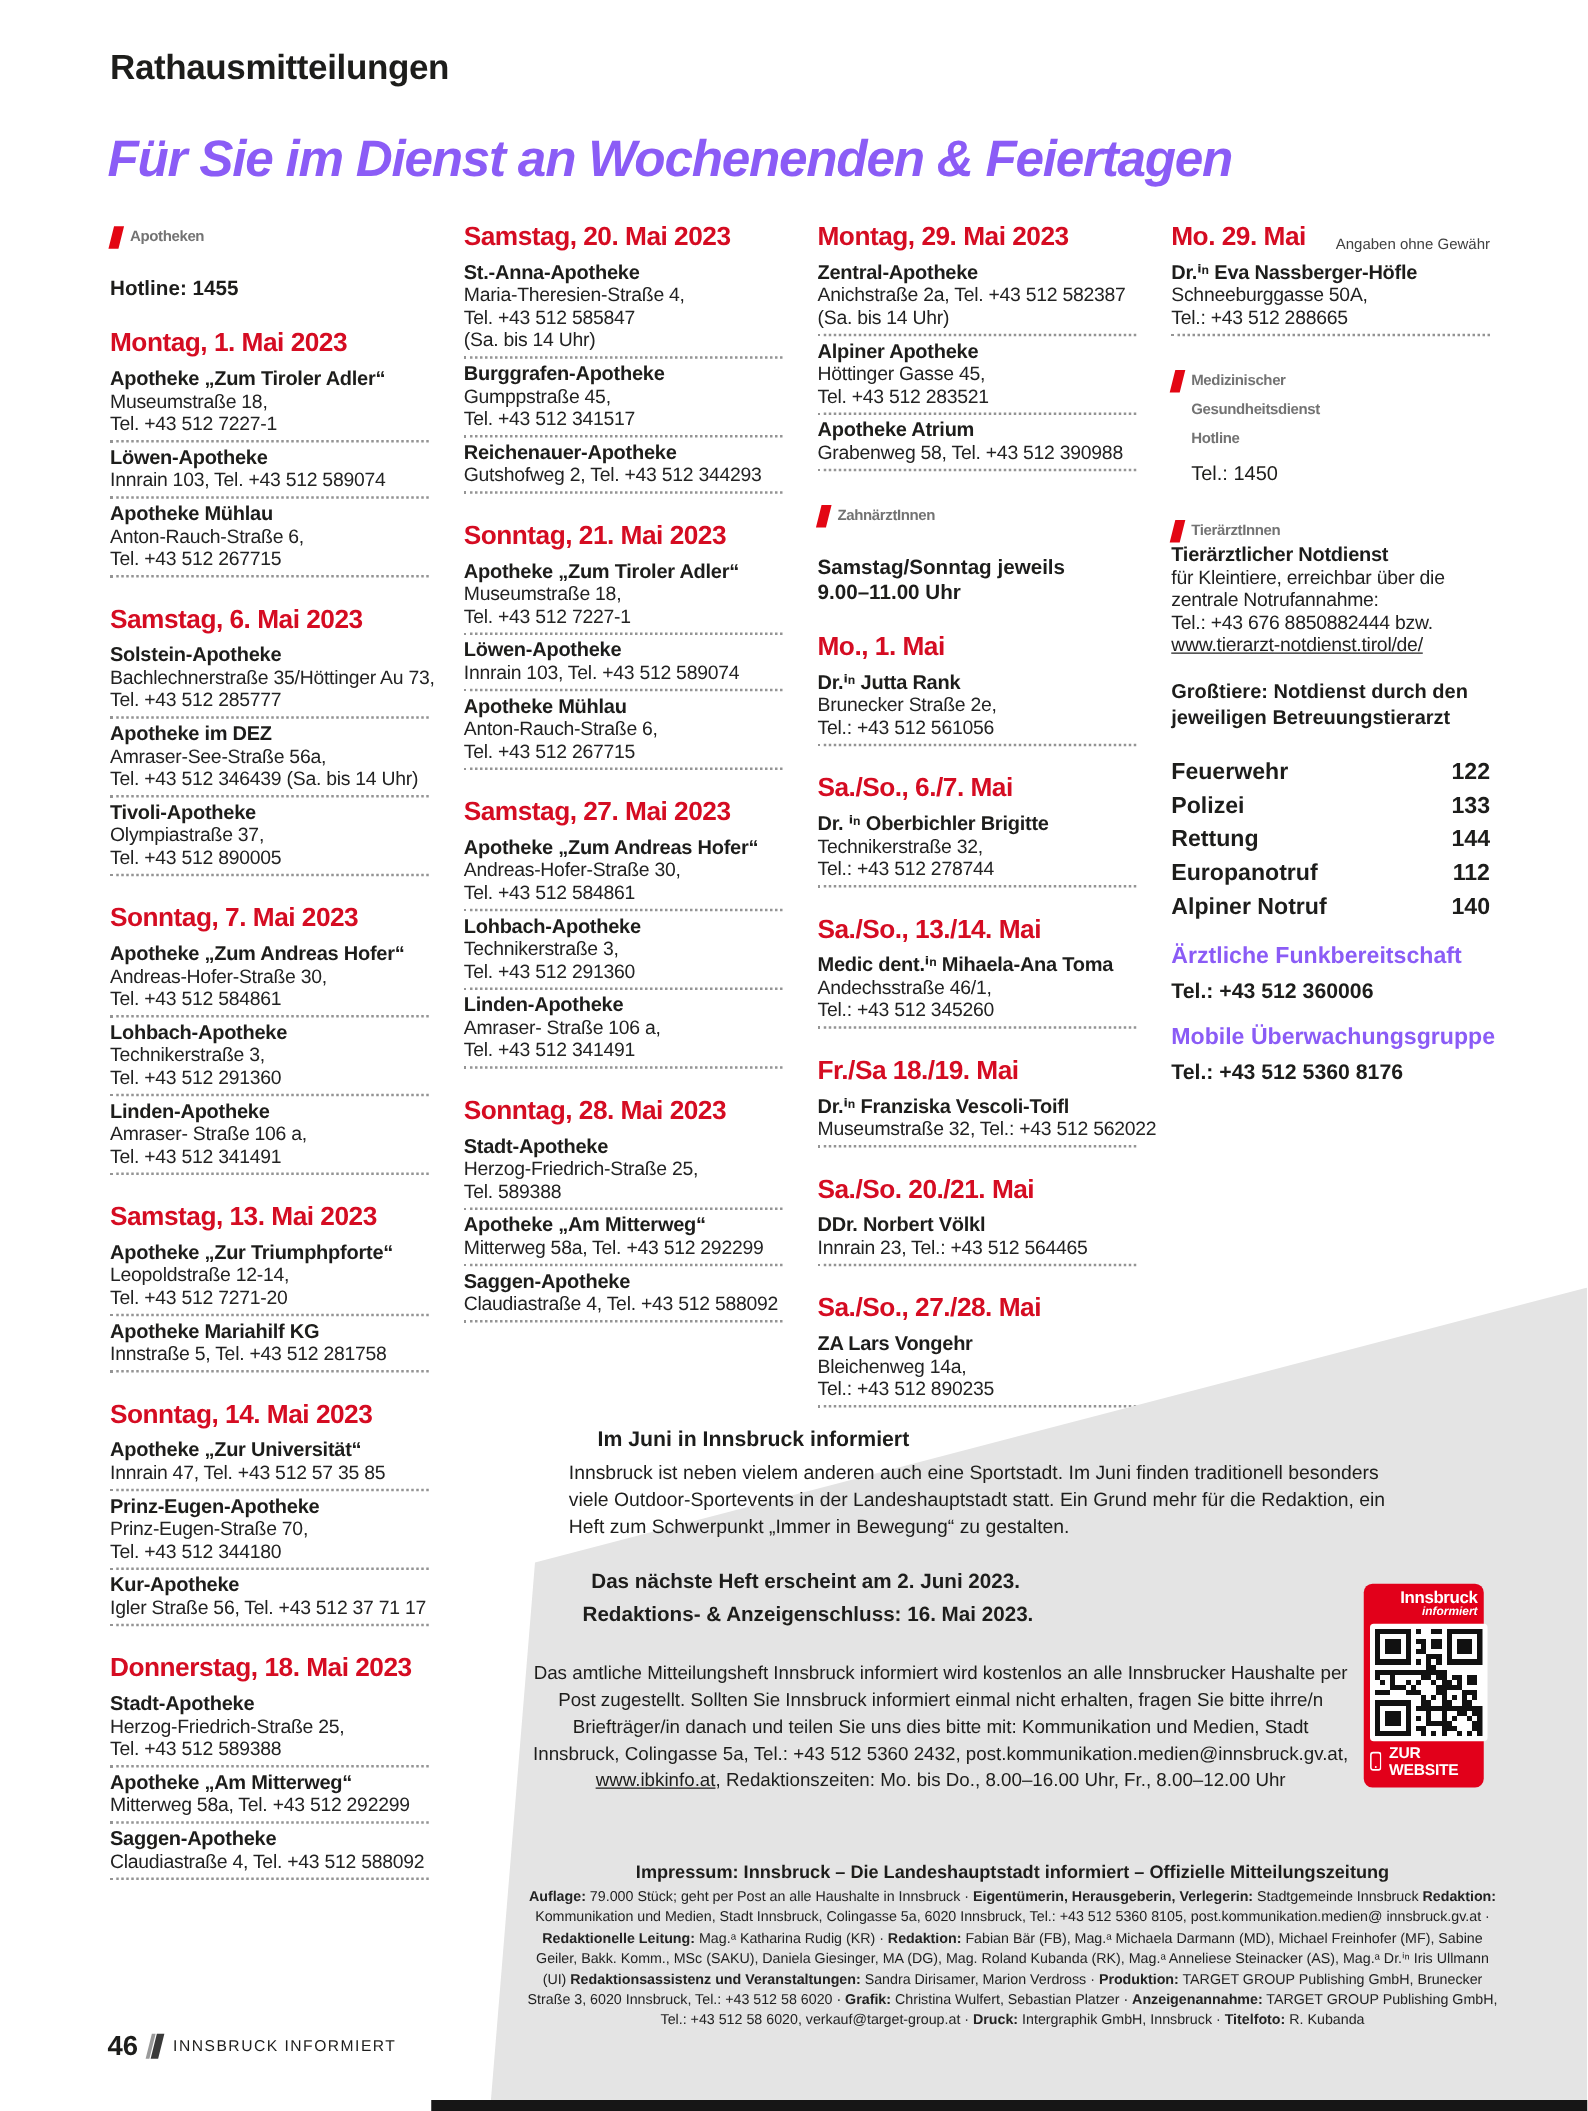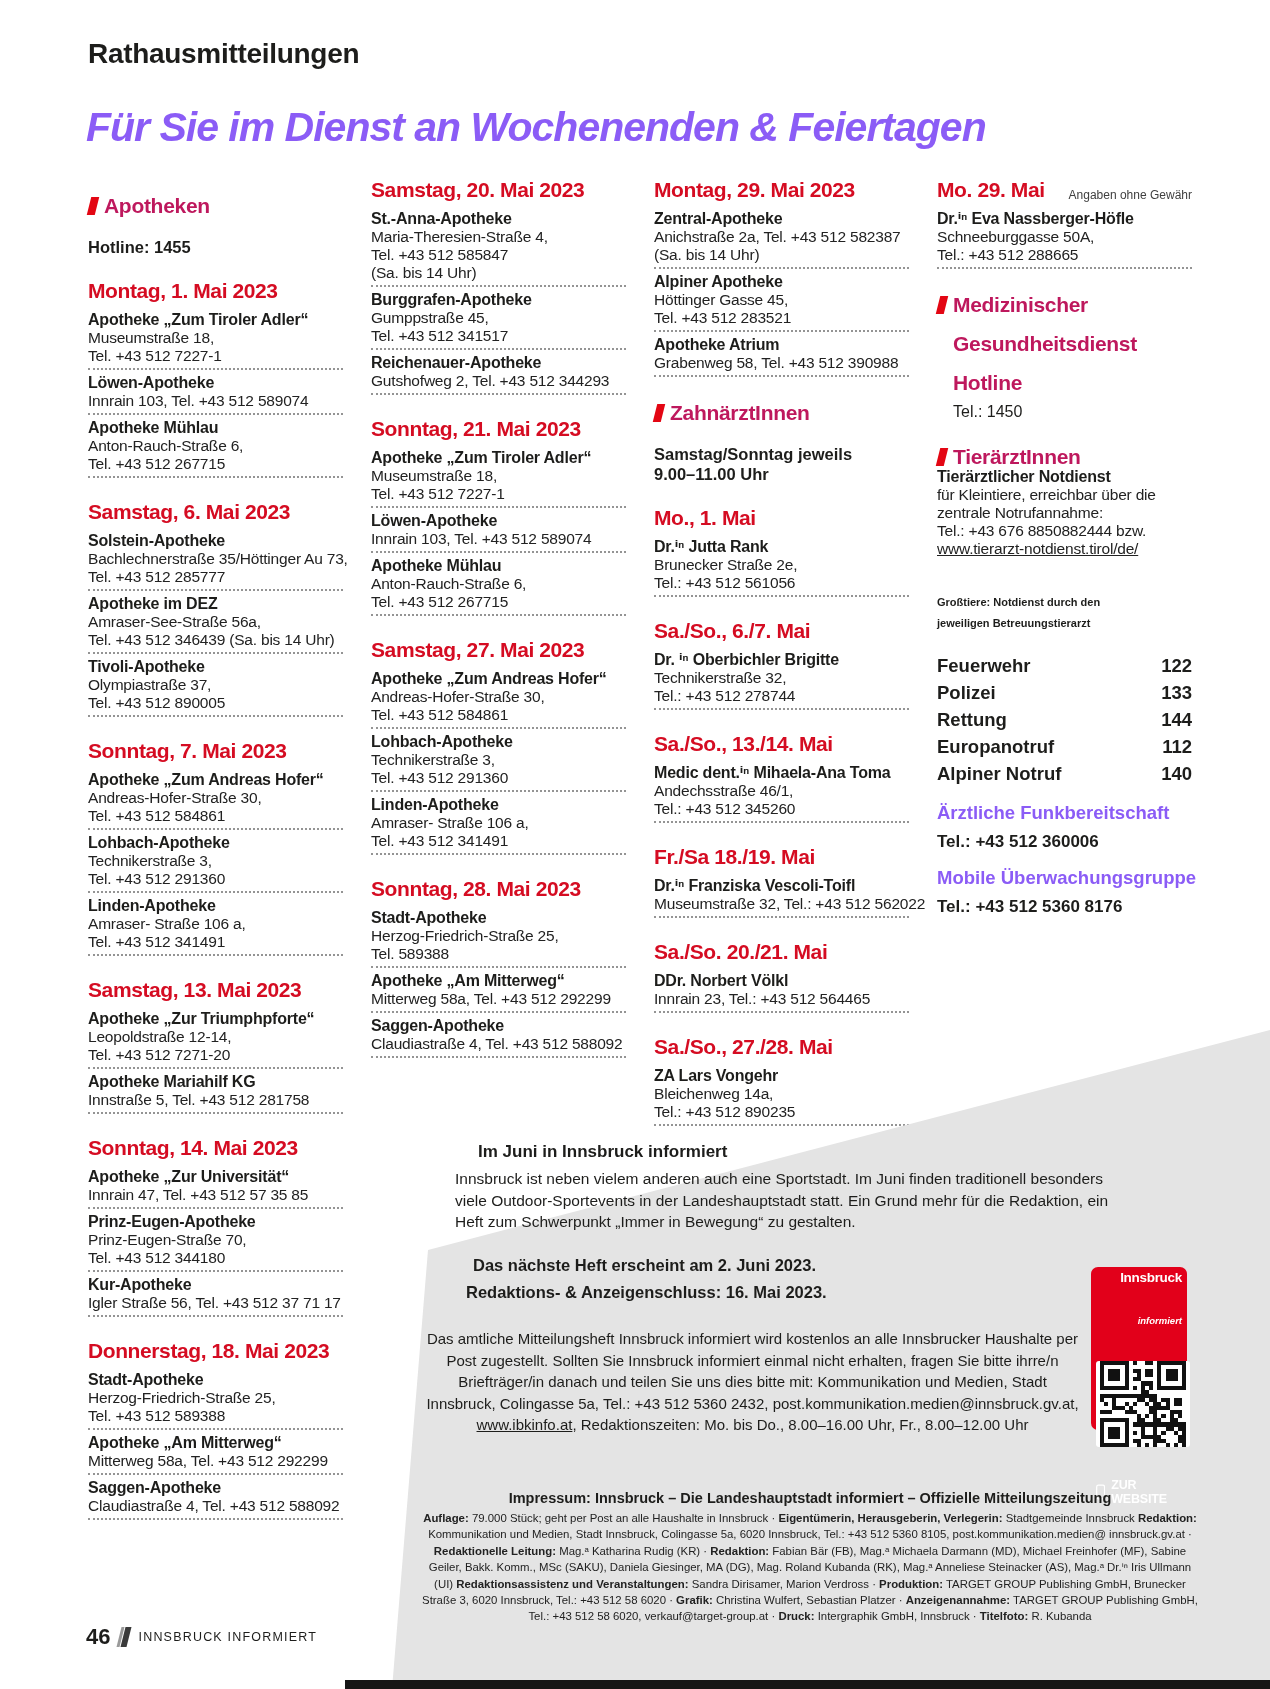--- a/index.html
+++ b/index.html
@@ -26,25 +26,25 @@
   .day{margin:22px 0 8px;font-size:21px;line-height:24px;font-weight:700;color:#d50c22;letter-spacing:-0.4px;white-space:nowrap;}
   .entry{margin:0;}
   .ename{font-weight:700;font-size:16px;line-height:18px;white-space:nowrap;letter-spacing:-0.2px;}
   .eline{font-size:15.5px;line-height:18px;white-space:nowrap;letter-spacing:-0.2px;color:#222;}
   .link{text-decoration:underline;cursor:pointer;}
   .dotline{border-bottom:2px dotted #949494;height:2px;margin:1px 0 4px;}
 
   .sec{position:relative;padding-left:16px;margin:24px 0 0;}
   .slash{display:inline-block;width:8px;height:18px;background:#e30613;transform:skewX(-14deg);}
   .sec .slash{position:absolute;left:1px;top:3px;}
-  .sec-line{color:#be185d;font-size:21px;font-weight:700;line-height:23px;letter-spacing:-0.3px;white-space:nowrap;margin-top:16px;}
+  .sec-line{color:#737373;font-size:12px;font-weight:700;line-height:23px;letter-spacing:-0.3px;white-space:nowrap;}
   .sub-bold{font-size:16.5px;font-weight:700;line-height:20px;margin:20px 0 0;}
   .sub-plain{font-size:16px;margin:9px 0 0 16px;}
 
-  .gross{margin-top:34px;font-weight:700;font-size:11px;line-height:21px;white-space:nowrap;}
+  .gross{margin-top:17px;font-weight:700;font-size:16px;line-height:21px;white-space:nowrap;}
   .numtable{margin-top:18px;}
   .numrow{display:flex;justify-content:space-between;font-weight:700;font-size:18.5px;line-height:27px;}
   .contact{margin-top:14px;}
   .ctitle{color:#8b5cf6;font-weight:700;font-size:18.5px;line-height:24px;white-space:nowrap;}
   .ctel{font-weight:700;font-size:17px;margin-top:7px;white-space:nowrap;}
 
   
   .gray-wrap{position:absolute;left:0;top:1020px;width:1270px;height:669px;}
   .gray-shape{
     position:absolute;inset:0;background:#e4e4e4;
@@ -53,21 +53,21 @@
   .info-heading{position:absolute;left:478px;top:1142px;font-size:17px;font-weight:700;margin:0;}
   .info-body{position:absolute;left:455px;top:1168px;width:665px;font-size:15.5px;line-height:21.5px;}
   .next-issue{position:absolute;left:473px;top:1256px;font-size:16.5px;font-weight:700;}
   .deadline{position:absolute;left:466px;top:1283px;font-size:16.5px;font-weight:700;}
   .delivery{position:absolute;left:425px;top:1328px;width:655px;font-size:15px;line-height:21.5px;text-align:center;}
 
   
   .qrbox{
     position:absolute;left:1091px;top:1267px;width:96px;height:163px;
     background:#e2001a;border-radius:7px;box-sizing:border-box;padding:4px 5px 5px;
-    display:flex;flex-direction:column;cursor:pointer;gap:31px;
+    display:flex;flex-direction:column;cursor:pointer;
   }
   .qr-brand{color:#fff;font-weight:800;font-size:13.5px;text-align:right;line-height:14px;letter-spacing:-0.3px;}
   .qr-brand-sub{color:#fff;font-style:italic;font-weight:700;font-size:9.5px;text-align:right;line-height:10px;}
   .qr-white{background:#fff;border-radius:3px;margin-top:4px;width:94px;height:94px;display:flex;align-items:center;justify-content:center;}
   .qr-white svg{width:86px;height:86px;}
   .qr-footer{display:flex;align-items:center;justify-content:center;gap:6px;flex:1;}
   .qr-cta{color:#fff;font-weight:800;font-size:12.5px;letter-spacing:-0.2px;}
 
   
   .impressum{position:absolute;left:420px;top:1490px;width:780px;text-align:center;}

